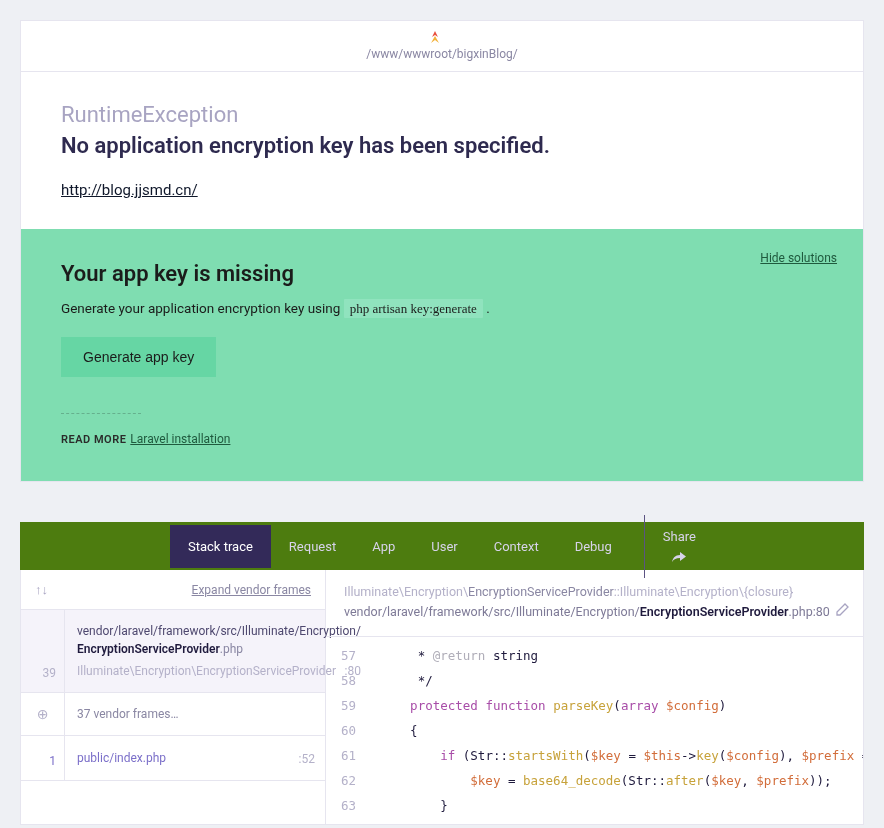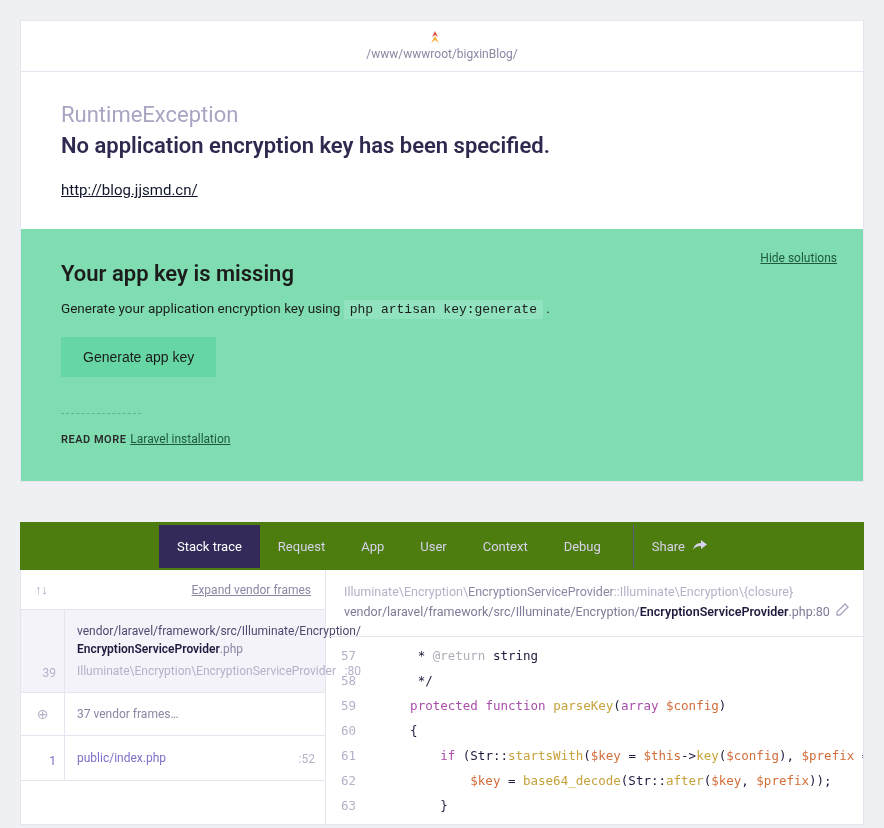--- a/index.html
+++ b/index.html
@@ -10,30 +10,30 @@
     .logo { width: 16px; height: 16px; margin-right: 14px; display: flex; align-items: center; justify-content: center; }
     .path { color: #8a87a3; font-size: 12px; }
     .exception-block { padding: 30px 40px 30px 40px; }
     .exc-type { color: #a8a4c2; font-size: 22px; margin-bottom: 6px; font-weight: 400; }
     .exc-msg { color: #2e2a4f; font-size: 22px; font-weight: 600; margin-bottom: 22px; }
     .exc-link { color: #0f172a; font-size: 15px; text-decoration: underline; }
     .solution { background: #7fddb1; padding: 32px 40px 34px 40px; position: relative; }
     .hide-solutions { position: absolute; right: 26px; top: 22px; font-size: 12px; color: #1f5a3e; text-decoration: underline; cursor: pointer; }
     .sol-title { font-size: 22px; color: #1b1c1b; font-weight: 600; margin-bottom: 14px; }
     .sol-desc { font-size: 13.5px; color: #1b1c1b; margin-bottom: 20px; }
-    .sol-code { font-family: Liberation Mono, monospace; background: #90e3be; padding: 2px 6px; border-radius: 1px; font-size: 13px; }
+    .sol-code { font-family: Liberation Serif, serif; background: #90e3be; padding: 2px 6px; border-radius: 1px; font-size: 13px; }
     .sol-btn { background: #66d6a4; border: none; padding: 12px 22px; font-size: 14px; color: #1b1c1b; cursor: pointer; }
     .sol-hr { border: none; border-top: 1px dashed rgba(0,0,0,.2); margin: 36px 0 14px 0; width: 80px; }
     .sol-readmore { font-size: 11px; letter-spacing: 0.5px; text-transform: uppercase; color: #2a2b2a; font-weight: 600; }
     .sol-readmore-link { font-size: 12px; color: #1f5a3e; text-decoration: underline; }
     .tab-bar { background: #4d7c0f; display: flex; align-items: center; margin-top: 40px; height: 48px; }
     .tab-bar-inner { display: flex; align-items: center; margin: 0 auto; }
     .tab { padding: 14px 18px; font-size: 13px; color: #d7d3ea; cursor: pointer; }
     .tab.active { background: #332a59; color: #fff; }
-    .tab-share { padding: 14px 18px; font-size: 13px; color: #d7d3ea; display: flex; align-items: center; gap: 8px; border-left: 1px solid #5b5382; margin-left: 14px; }
+    .tab-share { padding: 14px 18px; font-size: 13px; color: #d7d3ea; display: flex; align-items: center; gap: 8px; border-left: 1px solid #5b5382; margin-left: 14px; flex-direction: column; }
     .stack-area { display: flex; background: #fff; border: 1px solid #e6e5ef; border-top: none; }
     .stack-col-left { width: 305px; border-right: 1px solid #e6e5ef; }
     .stack-col-right { flex: 1; min-width: 0; }
     .frames-head { display: flex; align-items: center; justify-content: space-between; padding: 12px 14px; font-size: 12px; color: #8a87a3; border-bottom: 1px solid #e6e5ef; }
     .arrow-icons { color: #a8a4c2; font-size: 13px; letter-spacing: 0; }
     .expand-link { text-decoration: underline; cursor: pointer; }
     .frame-row { display: flex; border-bottom: 1px solid #e6e5ef; font-size: 12px; color: #8a87a3; }
     .frame-num { width: 44px; text-align: right; padding: 18px 8px 12px 0; border-right: 1px solid #e6e5ef; color: #b4b1c9; flex-shrink: 0; display: flex; flex-direction: column; justify-content: flex-end; }
     .frame-body { padding: 12px 10px 12px 12px; flex: 1; line-height: 1.5; position: relative; }
     .frame-body .line-no { position: absolute; right: 10px; bottom: 12px; color: #b4b1c9; }

